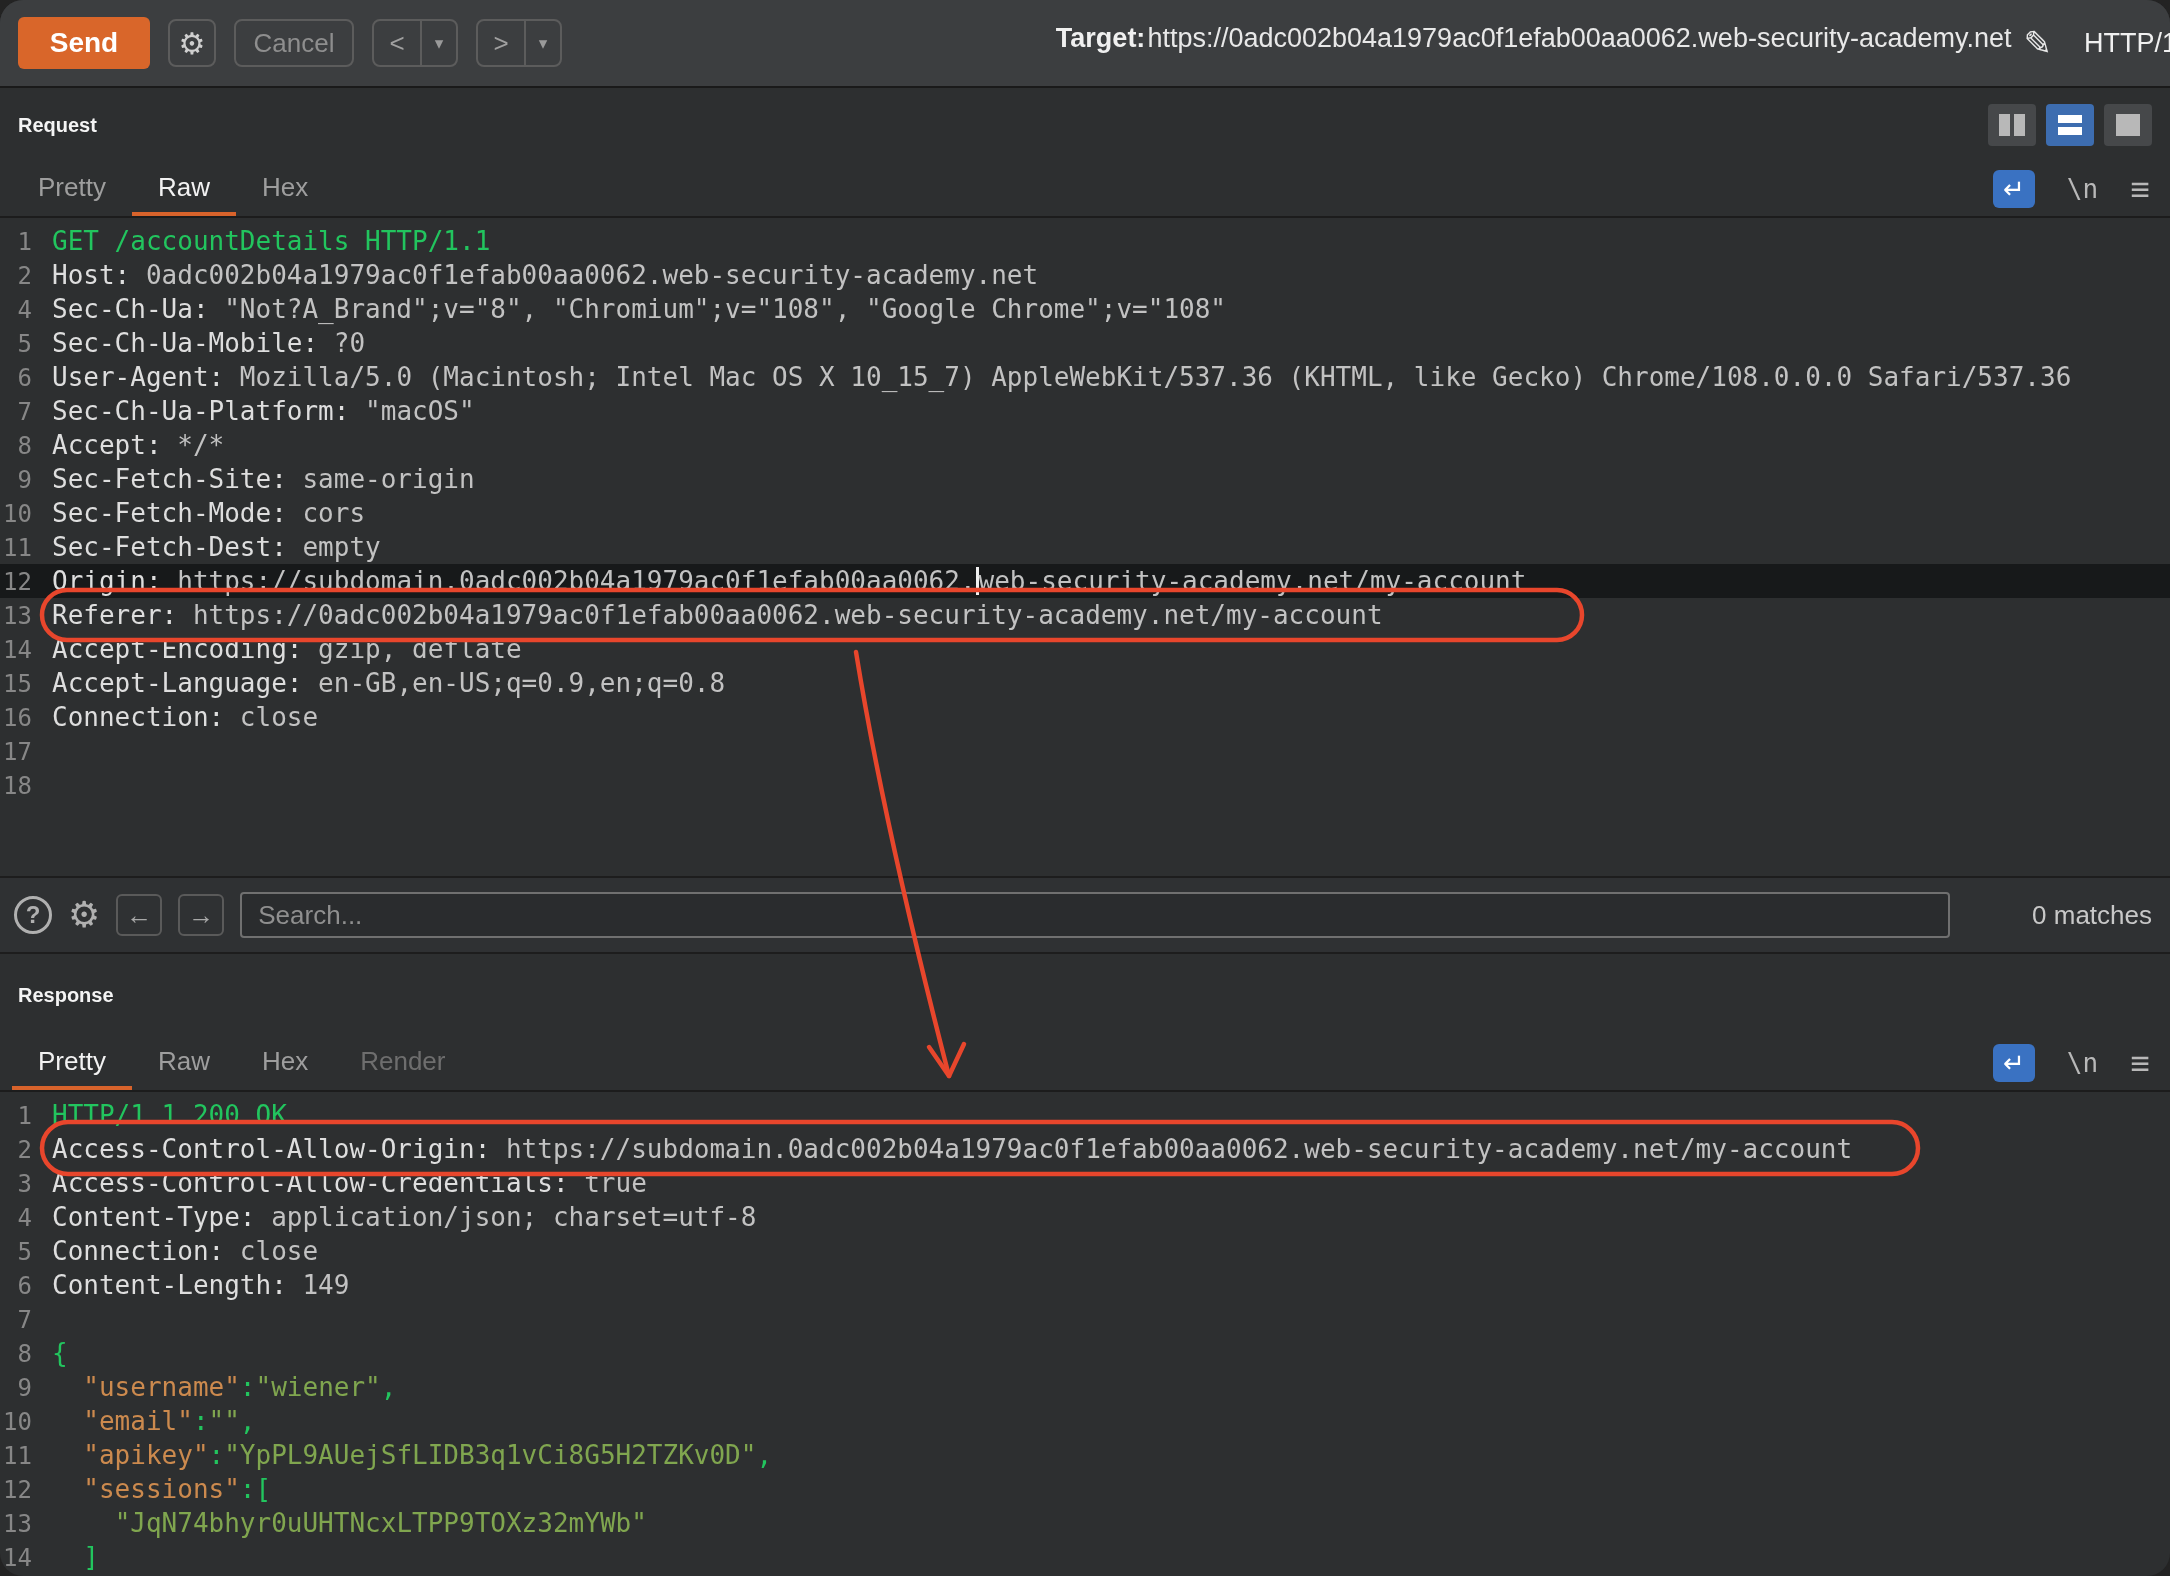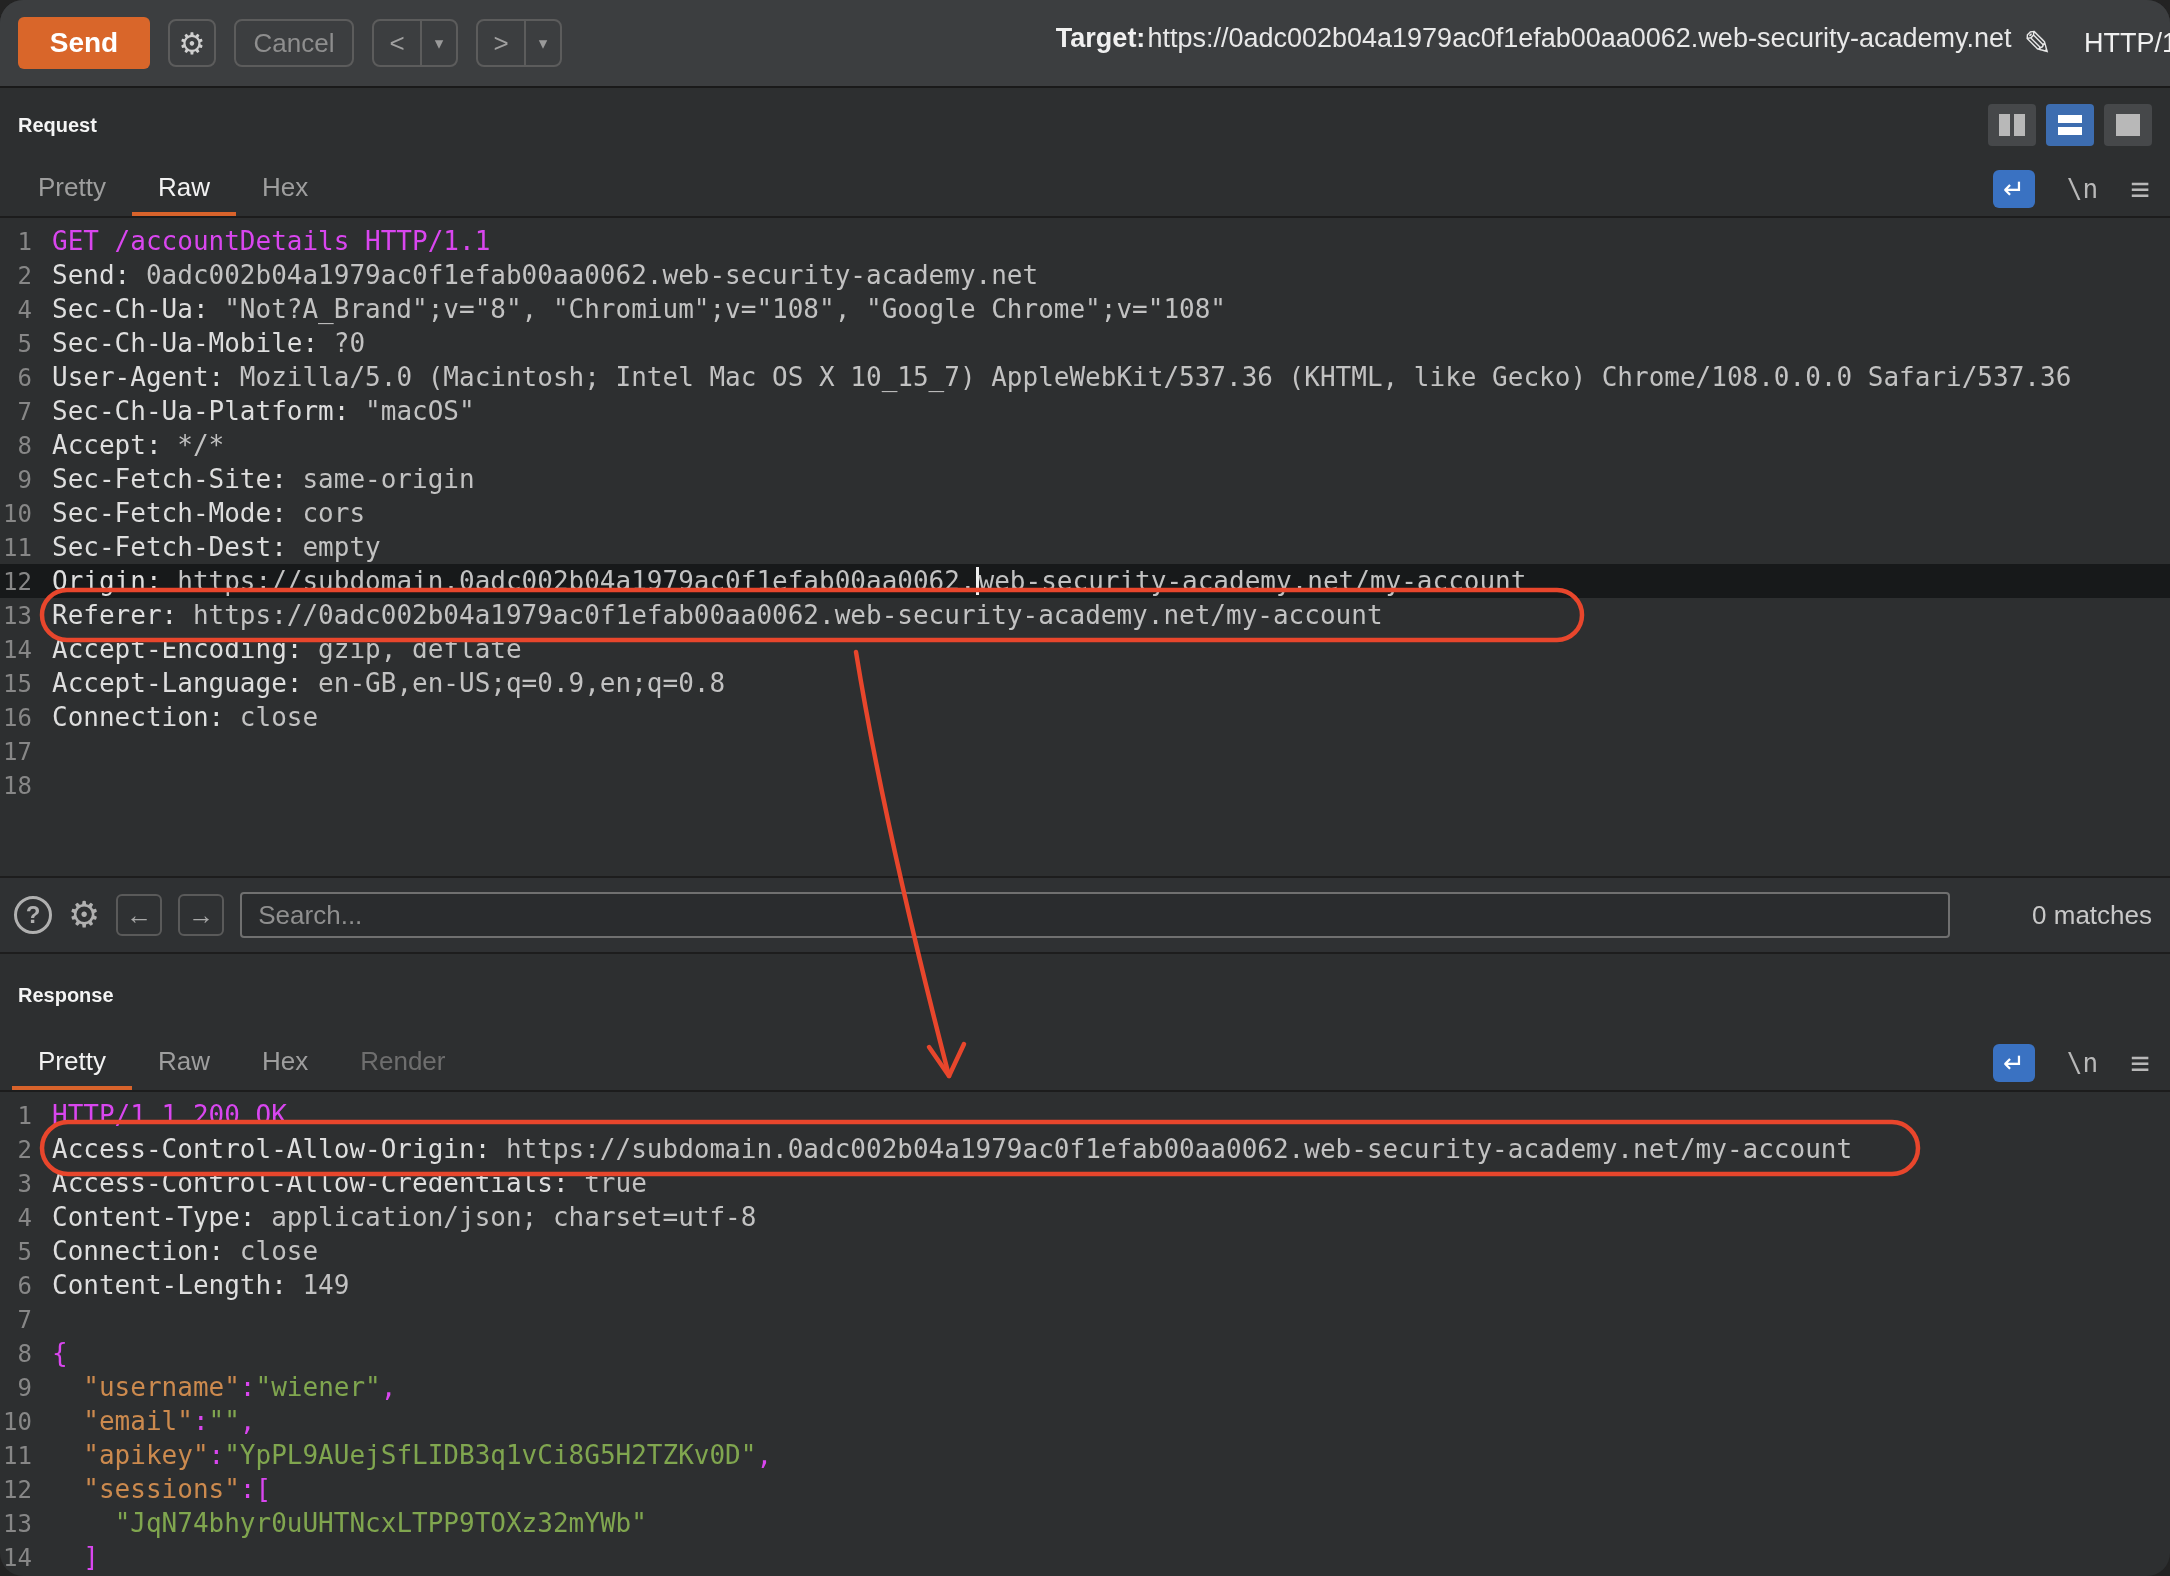--- a/index.html
+++ b/index.html
@@ -54,21 +54,21 @@
   .menu-glyph { font-size:34px; color:#b8b8b8; background:none; border:none; cursor:default; }
 
   
   .editor { position:absolute; left:0; right:0; padding-top:6px; overflow:hidden; }
   .req-editor  { top:218px;  height:658px; }
   .resp-editor { top:1092px; height:484px; }
   .line { white-space:pre; height:34px; line-height:34px; font-family:"DejaVu Sans Mono", monospace; font-size:26px; }
   .line.hl { background:#17191a; }
   .ln { display:inline-block; width:44px; text-align:right; padding-right:12px; margin-right:8px;
         font-size:24px; color:#878787; }
-  .tk-plain { color:#d946ef; }
+  .tk-plain { color:#22c55e; }
   .tk-name  { color:#dedede; }
   .tk-val   { color:#c2c2c2; }
   .tk-key   { color:#cc8a4e; }
   .tk-str   { color:#80a64f; }
   .tk-caret { display:inline-block; width:0; border-left:3px solid #f0f0f0; height:28px; vertical-align:-5px; }
 
   
   .searchbar { position:absolute; top:876px; height:78px; left:0; right:0; background:#2f3133;
                border-top:2px solid #1d1d1d; border-bottom:2px solid #1d1d1d;
                display:flex; align-items:center; padding:0 18px 0 14px; gap:16px; }
@@ -148,21 +148,21 @@
       </button>
       <span class="nl-glyph">\n</span>
       <button class="menu-glyph">
         <span>≡</span>
       </button>
     </div>
   </div>
 
   <div class="editor req-editor">
       <div class="line"><span class="ln">1</span><span class="tk-plain">GET /accountDetails HTTP/1.1</span></div>
-      <div class="line"><span class="ln">2</span><span class="tk-name">Send: </span><span class="tk-val">0adc002b04a1979ac0f1efab00aa0062.web-security-academy.net</span></div>
+      <div class="line"><span class="ln">2</span><span class="tk-name">Host: </span><span class="tk-val">0adc002b04a1979ac0f1efab00aa0062.web-security-academy.net</span></div>
       <div class="line"><span class="ln">4</span><span class="tk-name">Sec-Ch-Ua: </span><span class="tk-val">"Not?A_Brand";v="8", "Chromium";v="108", "Google Chrome";v="108"</span></div>
       <div class="line"><span class="ln">5</span><span class="tk-name">Sec-Ch-Ua-Mobile: </span><span class="tk-val">?0</span></div>
       <div class="line"><span class="ln">6</span><span class="tk-name">User-Agent: </span><span class="tk-val">Mozilla/5.0 (Macintosh; Intel Mac OS X 10_15_7) AppleWebKit/537.36 (KHTML, like Gecko) Chrome/108.0.0.0 Safari/537.36</span></div>
       <div class="line"><span class="ln">7</span><span class="tk-name">Sec-Ch-Ua-Platform: </span><span class="tk-val">"macOS"</span></div>
       <div class="line"><span class="ln">8</span><span class="tk-name">Accept: </span><span class="tk-val">*/*</span></div>
       <div class="line"><span class="ln">9</span><span class="tk-name">Sec-Fetch-Site: </span><span class="tk-val">same-origin</span></div>
       <div class="line"><span class="ln">10</span><span class="tk-name">Sec-Fetch-Mode: </span><span class="tk-val">cors</span></div>
       <div class="line"><span class="ln">11</span><span class="tk-name">Sec-Fetch-Dest: </span><span class="tk-val">empty</span></div>
       <div class="line hl"><span class="ln">12</span><span class="tk-name">Origin: </span><span class="tk-val">https://subdomain.0adc002b04a1979ac0f1efab00aa0062.</span><span class="tk-caret"></span><span class="tk-val">web-security-academy.net/my-account</span></div>
       <div class="line"><span class="ln">13</span><span class="tk-name">Referer: </span><span class="tk-val">https://0adc002b04a1979ac0f1efab00aa0062.web-security-academy.net/my-account</span></div>

